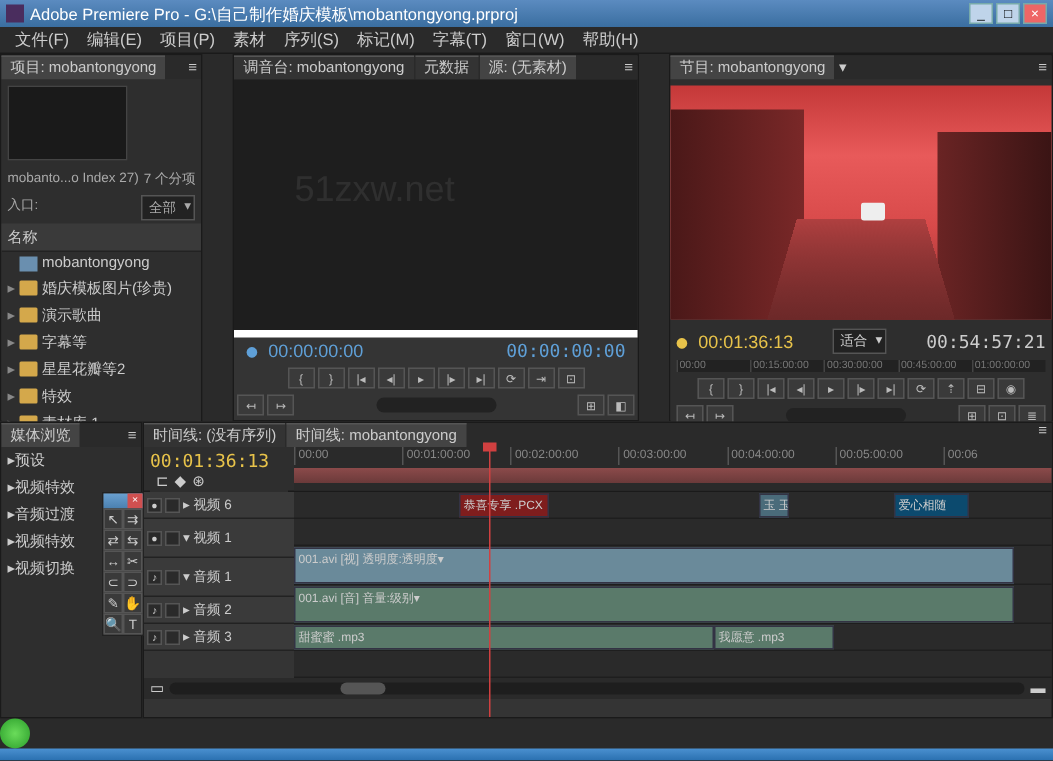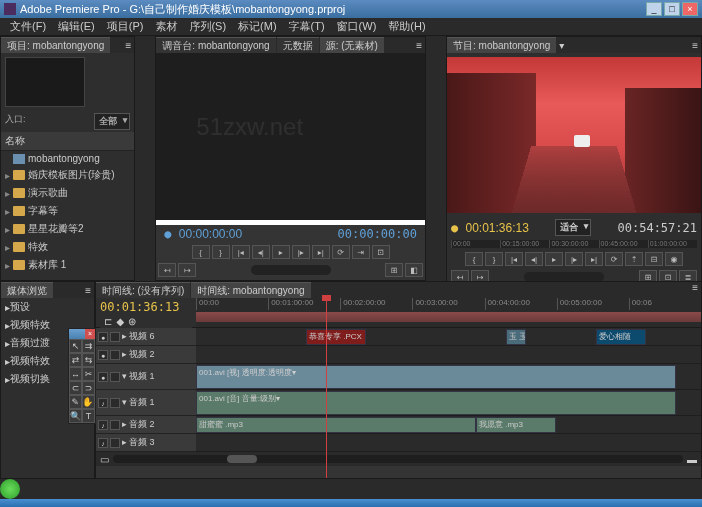--- a/index.html
+++ b/index.html
@@ -13,21 +13,21 @@
 .menu-bar .mitem { padding: 0 6px; color: #ccc; font-size: 11px; cursor: pointer; }
 .workspace { display: flex; height: 245px; gap: 20px; }
 .panel { background: #343434; border: 1px solid #1a1a1a; display: flex; flex-direction: column; }
 .panel-tab { height: 16px; background: #2a2a2a; display: flex; align-items: center; font-size: 10px; }
 .tab { padding: 0 6px; background: #444; margin-right: 1px; height: 16px; line-height: 16px; border-top: 1px solid #555; }
 .tab.subtle { background: #333; }
 .panel-body { flex: 1; background: #2e2e2e; }
 .project-panel { width: 140px; }
 .preview-thumb { width: 80px; height: 50px; background: #1a1a1a; margin: 4px; border: 1px solid #444; }
 .meta-row { padding: 2px 4px; font-size: 9px; color: #aaa; display: flex; justify-content: space-between; }
-.dropdown { background: #222; border: 1px solid #555; padding: 1px 12px 1px 4px; font-size: 9px; position: relative; font-weight: bold; }
+.dropdown { background: #222; border: 1px solid #555; padding: 1px 12px 1px 4px; font-size: 9px; position: relative; }
 .dropdown::after { content: "▾"; position: absolute; right: 2px; }
 .proj-header { background: #3a3a3a; padding: 2px 4px; font-size: 10px; border-bottom: 1px solid #222; }
 .proj-item { display: flex; align-items: center; padding: 2px 4px; font-size: 10px; }
 .proj-item .arrow { width: 8px; color: #888; }
 .proj-item .folder-icon { width: 12px; height: 10px; background: #d4a84b; margin-right: 3px; border-radius: 1px; }
 .proj-item .seq-icon { width: 12px; height: 10px; background: #6a8faf; margin-right: 3px; }
 .source-panel { width: 280px; }
 .source-body { flex: 1; background: #1e1e1e; position: relative; }
 .src-ctrl { height: 60px; background: #343434; border-top: 5px solid #ffffff; padding: 2px; }
 .timecode { font-family: monospace; font-size: 12px; color: #5fa0d8; }
@@ -114,20 +114,24 @@
 <div class="workspace">
 
   <div class="panel project-panel">
     <div class="panel-tab">
       <div class="tab">项目: mobantongyong</div>
       <div style="margin-left:auto;padding:0 3px">≡</div>
     </div>
     <div class="panel-body">
       <div class="preview-thumb"></div>
       <div class="meta-row">
+        <span>mobanto...o Index 27)</span>
+          <span>7 个分项</span>
+      </div>
+      <div class="meta-row">
         <span>入口:</span>
         <span class="dropdown">全部</span>
       </div>
       <div class="proj-header">名称</div>
       <div class="proj-item">
           <span class="arrow"></span>
           <span class="seq-icon"></span>
           <span>mobantongyong</span>
         </div>
       <div class="proj-item">
@@ -319,25 +323,20 @@
         <div class="playhead"></div>
       </div>
     </div>
     <div class="tl-tracks">
       <div class="tl-track-heads">
         <div class="track-head">
             <span class="tico">●</span>
             <span class="tico"></span>
             <span>▸ <span>视频 6</span></span>
           </div>
-        <div class="track-head">
-            <span class="tico">●</span>
-            <span class="tico"></span>
-            <span>▸ <span>视频 2</span></span>
-          </div>
         <div class="track-head" style="height:26px">
             <span class="tico">●</span>
             <span class="tico"></span>
             <span>▾ <span>视频 1</span></span>
           </div>
         <div class="track-head" style="height:26px">
             <span class="tico">♪</span>
             <span class="tico"></span>
             <span>▾ <span>音频 1</span></span>
           </div>

